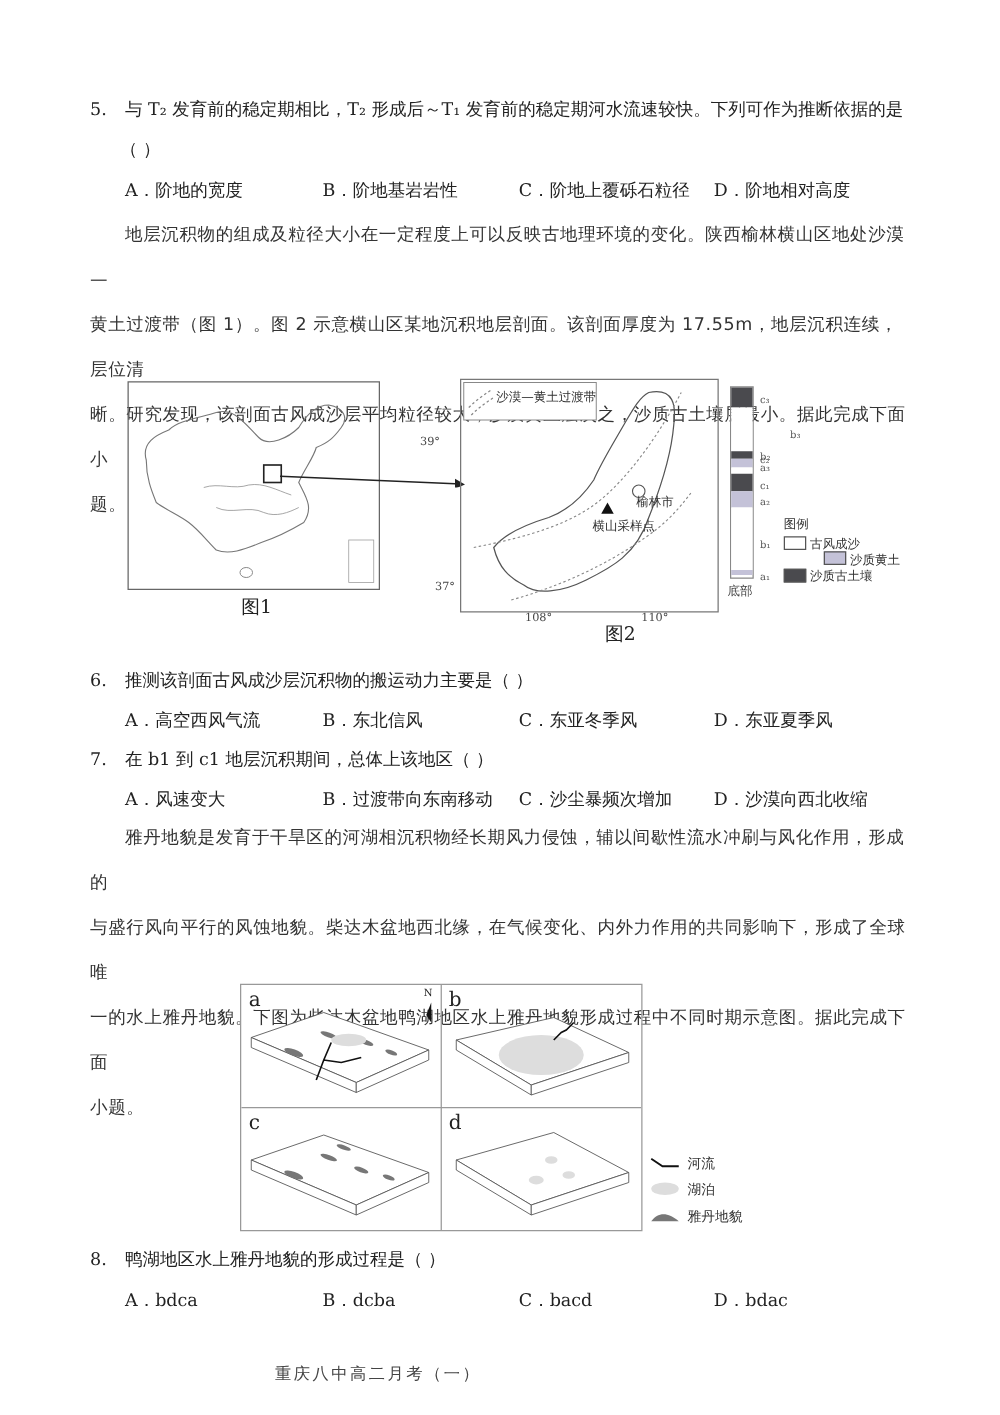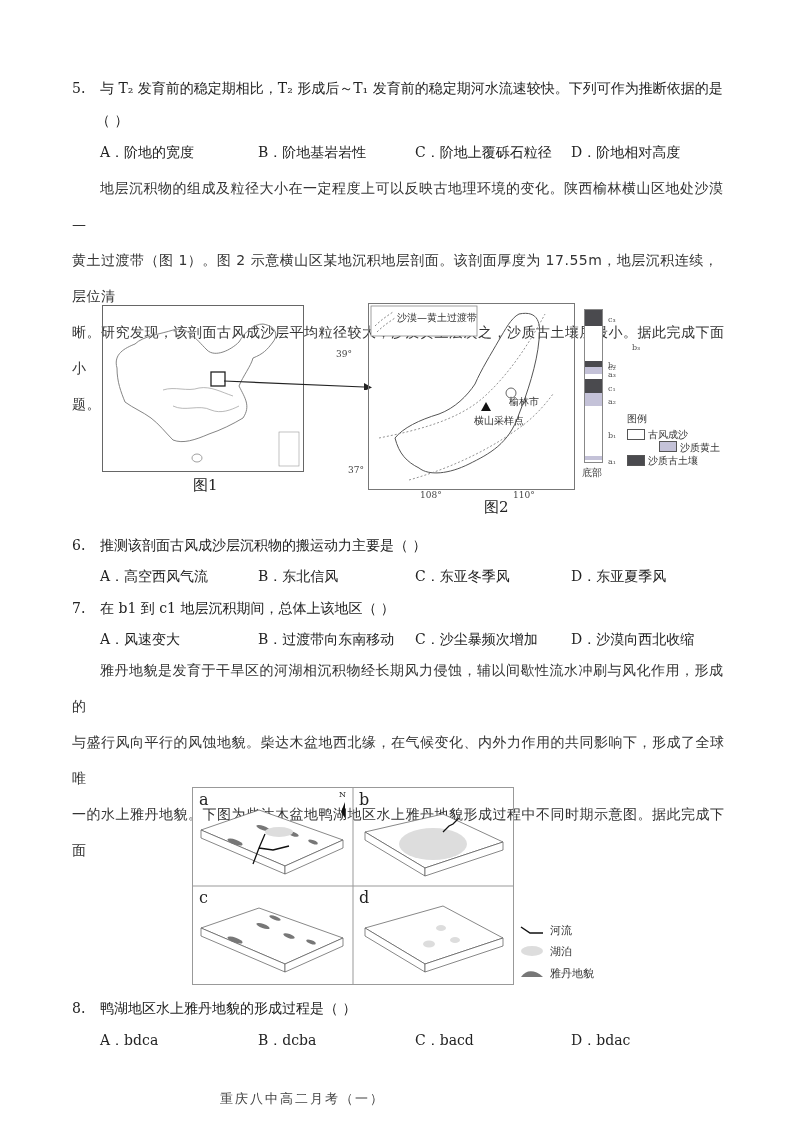--- a/index.html
+++ b/index.html
@@ -129,20 +129,21 @@
 </div>
 <div class="opt" style="top:631px;left:100px;">A．风速变大</div>
 <div class="opt" style="top:631px;left:258px;">B．过渡带向东南移动</div>
 <div class="opt" style="top:631px;left:415px;">C．沙尘暴频次增加</div>
 <div class="opt" style="top:631px;left:571px;">D．沙漠向西北收缩</div>
 
 <div class="para" style="top:652px;">
   <div><span class="indent"></span><span>雅丹地貌是发育于干旱区的河湖相沉积物经长期风力侵蚀，辅以间歇性流水冲刷与风化作用，形成的</span></div>
   <div><span>与盛行风向平行的风蚀地貌。柴达木盆地西北缘，在气候变化、内外力作用的共同影响下，形成了全球唯</span></div>
   <div><span>一的水上雅丹地貌。下图为柴达木盆地鸭湖地区水上雅丹地貌形成过程中不同时期示意图。据此完成下面</span></div>
+  <div><span>小题。</span></div>
 </div>
 
 <div class="abs" style="left:192px;top:787px;width:320px;height:196px;border:1px solid #999;">
   <svg width="320" height="196" viewBox="0 0 320 196">
     <line x1="160" y1="0" x2="160" y2="196" stroke="#999"></line>
     <line x1="0" y1="98" x2="320" y2="98" stroke="#999"></line>
 
     <g>
       <polygon points="8,42 66,22 150,52 92,78" fill="#fff" stroke="#555" stroke-width="0.7"></polygon>
       <polygon points="8,42 8,50 92,86 92,78" fill="#fff" stroke="#555" stroke-width="0.7"></polygon>

